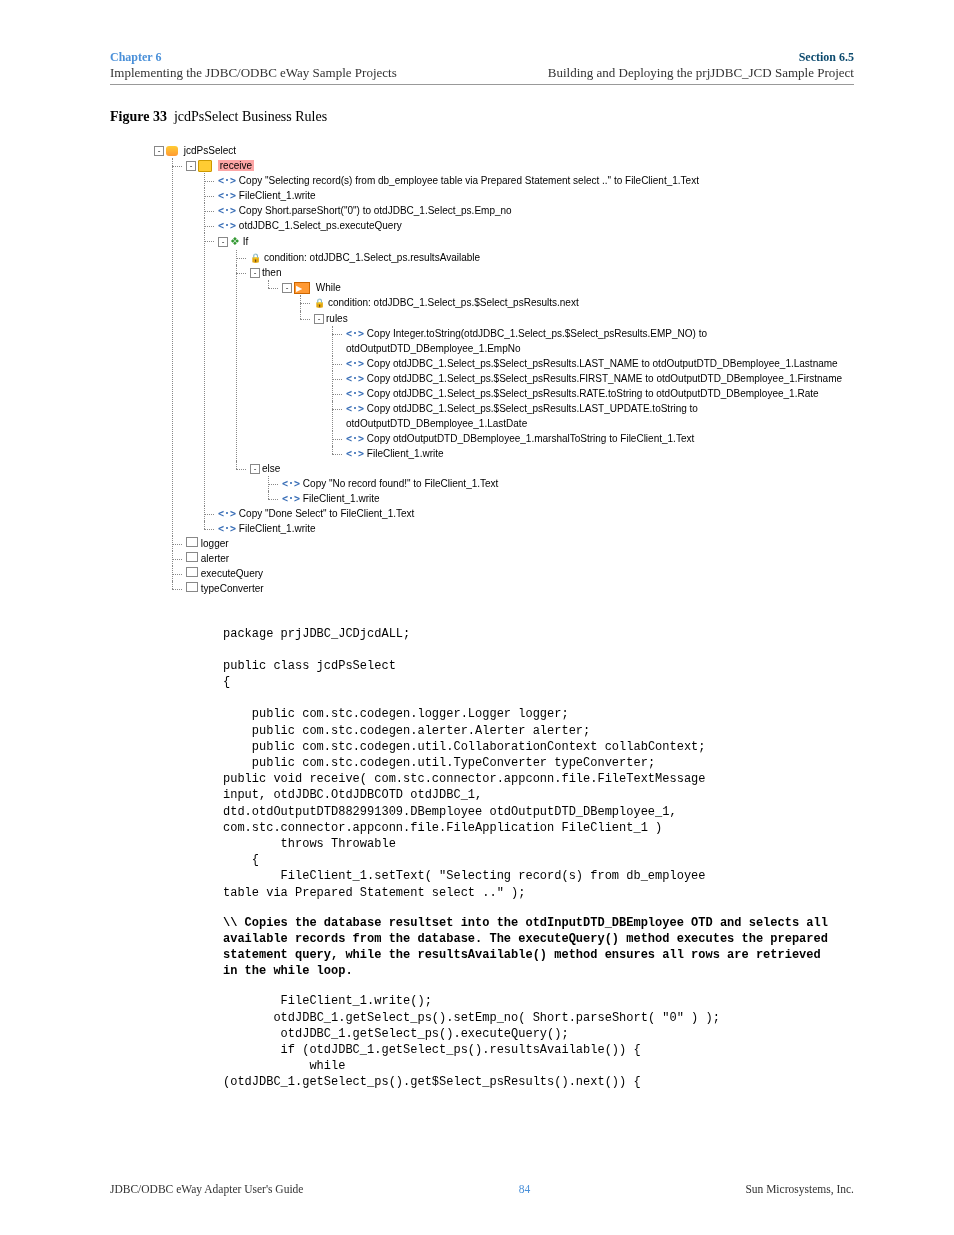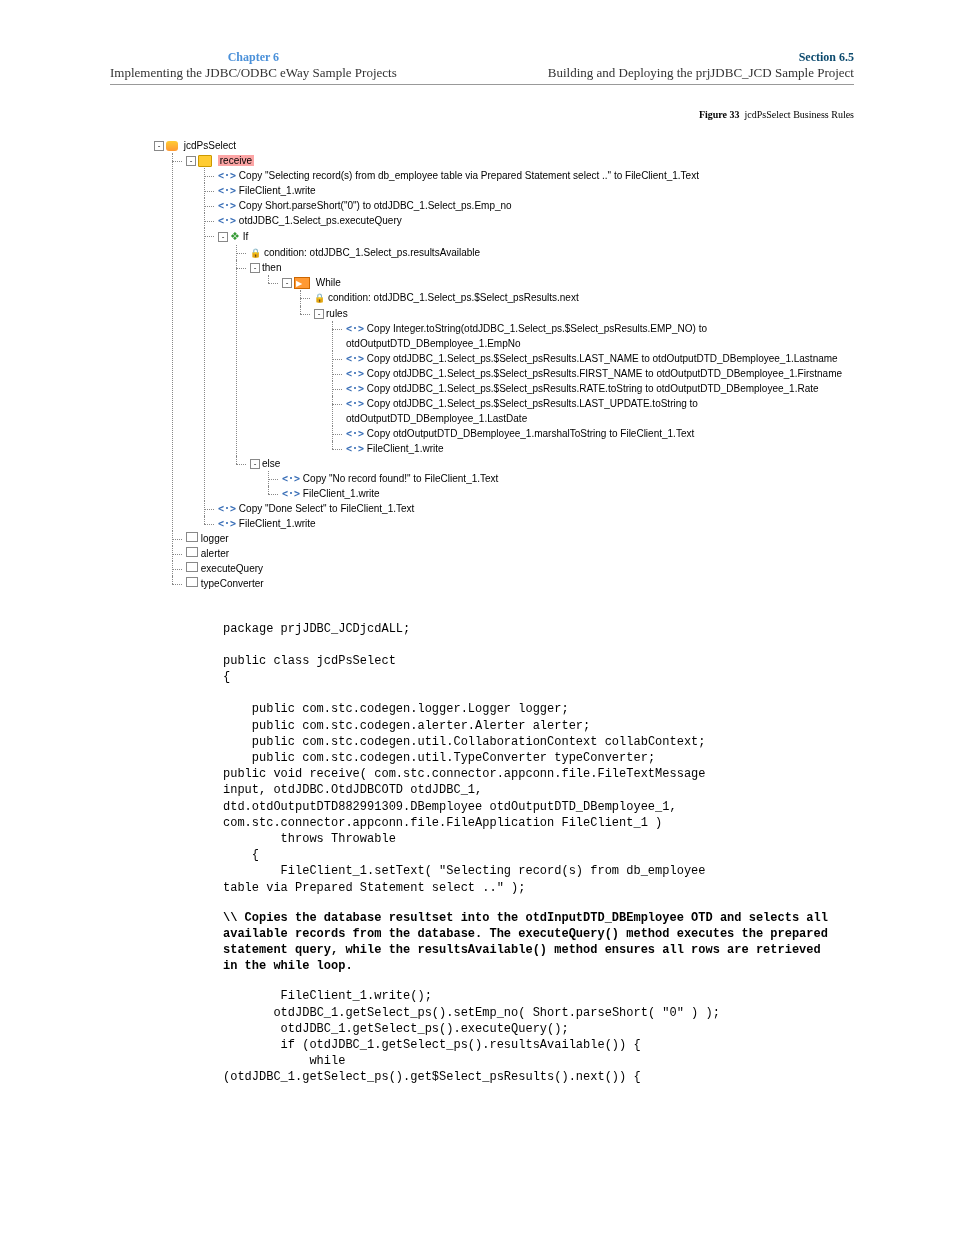--- a/index.html
+++ b/index.html
@@ -17,29 +17,29 @@
     padding: 50px 100px 40px 110px;
   }
   .header {
     display: flex;
     justify-content: space-between;
     font-size: 12px;
     border-bottom: 1px solid #999;
     padding-bottom: 3px;
     margin-bottom: 24px;
   }
-  .header-left { text-align: center; }
+  .header-left { text-align: left; }
   .header-right { text-align: right; }
   .chapter-label { color: #4a90d9; font-weight: bold; }
   .section-label { color: #0c4a6e; font-weight: bold; }
   .header-sub { color: #333; font-size: 13px; }
   .figure-title {
-    text-align: right;
+    text-align: left;
     font-weight: bold;
-    font-size: 10px;
+    font-size: 14px;
     margin: 10px 0 18px 0;
   }
   .figure-title .fig-name { font-weight: normal; }
   .tree {
     font-family: Arial, sans-serif;
     font-size: 10px;
     line-height: 1.5;
     margin-left: 30px;
     margin-bottom: 30px;
   }
@@ -251,14 +251,19 @@
   <div class="code-block">        FileClient_1.setText( "Selecting record(s) from db_employee 
 table via Prepared Statement select .." );</div>
   <div class="code-block code-bold" style="margin-top:14px;margin-bottom:14px;">\\ Copies the database resultset into the otdInputDTD_DBEmployee OTD and selects all available records from the database. The executeQuery() method executes the prepared statement query, while the resultsAvailable() method ensures all rows are retrieved in the while loop.</div>
   <div class="code-block">        FileClient_1.write();
        otdJDBC_1.getSelect_ps().setEmp_no( Short.parseShort( "0" ) );
         otdJDBC_1.getSelect_ps().executeQuery();
         if (otdJDBC_1.getSelect_ps().resultsAvailable()) {
             while 
 (otdJDBC_1.getSelect_ps().get$Select_psResults().next()) {</div>
 
+  <div class="footer">
+    <span>JDBC/ODBC eWay Adapter User's Guide</span>
+    <span class="pagenum">84</span>
+    <span>Sun Microsystems, Inc.</span>
+  </div>
 
 </div>
 
 </body></html>

